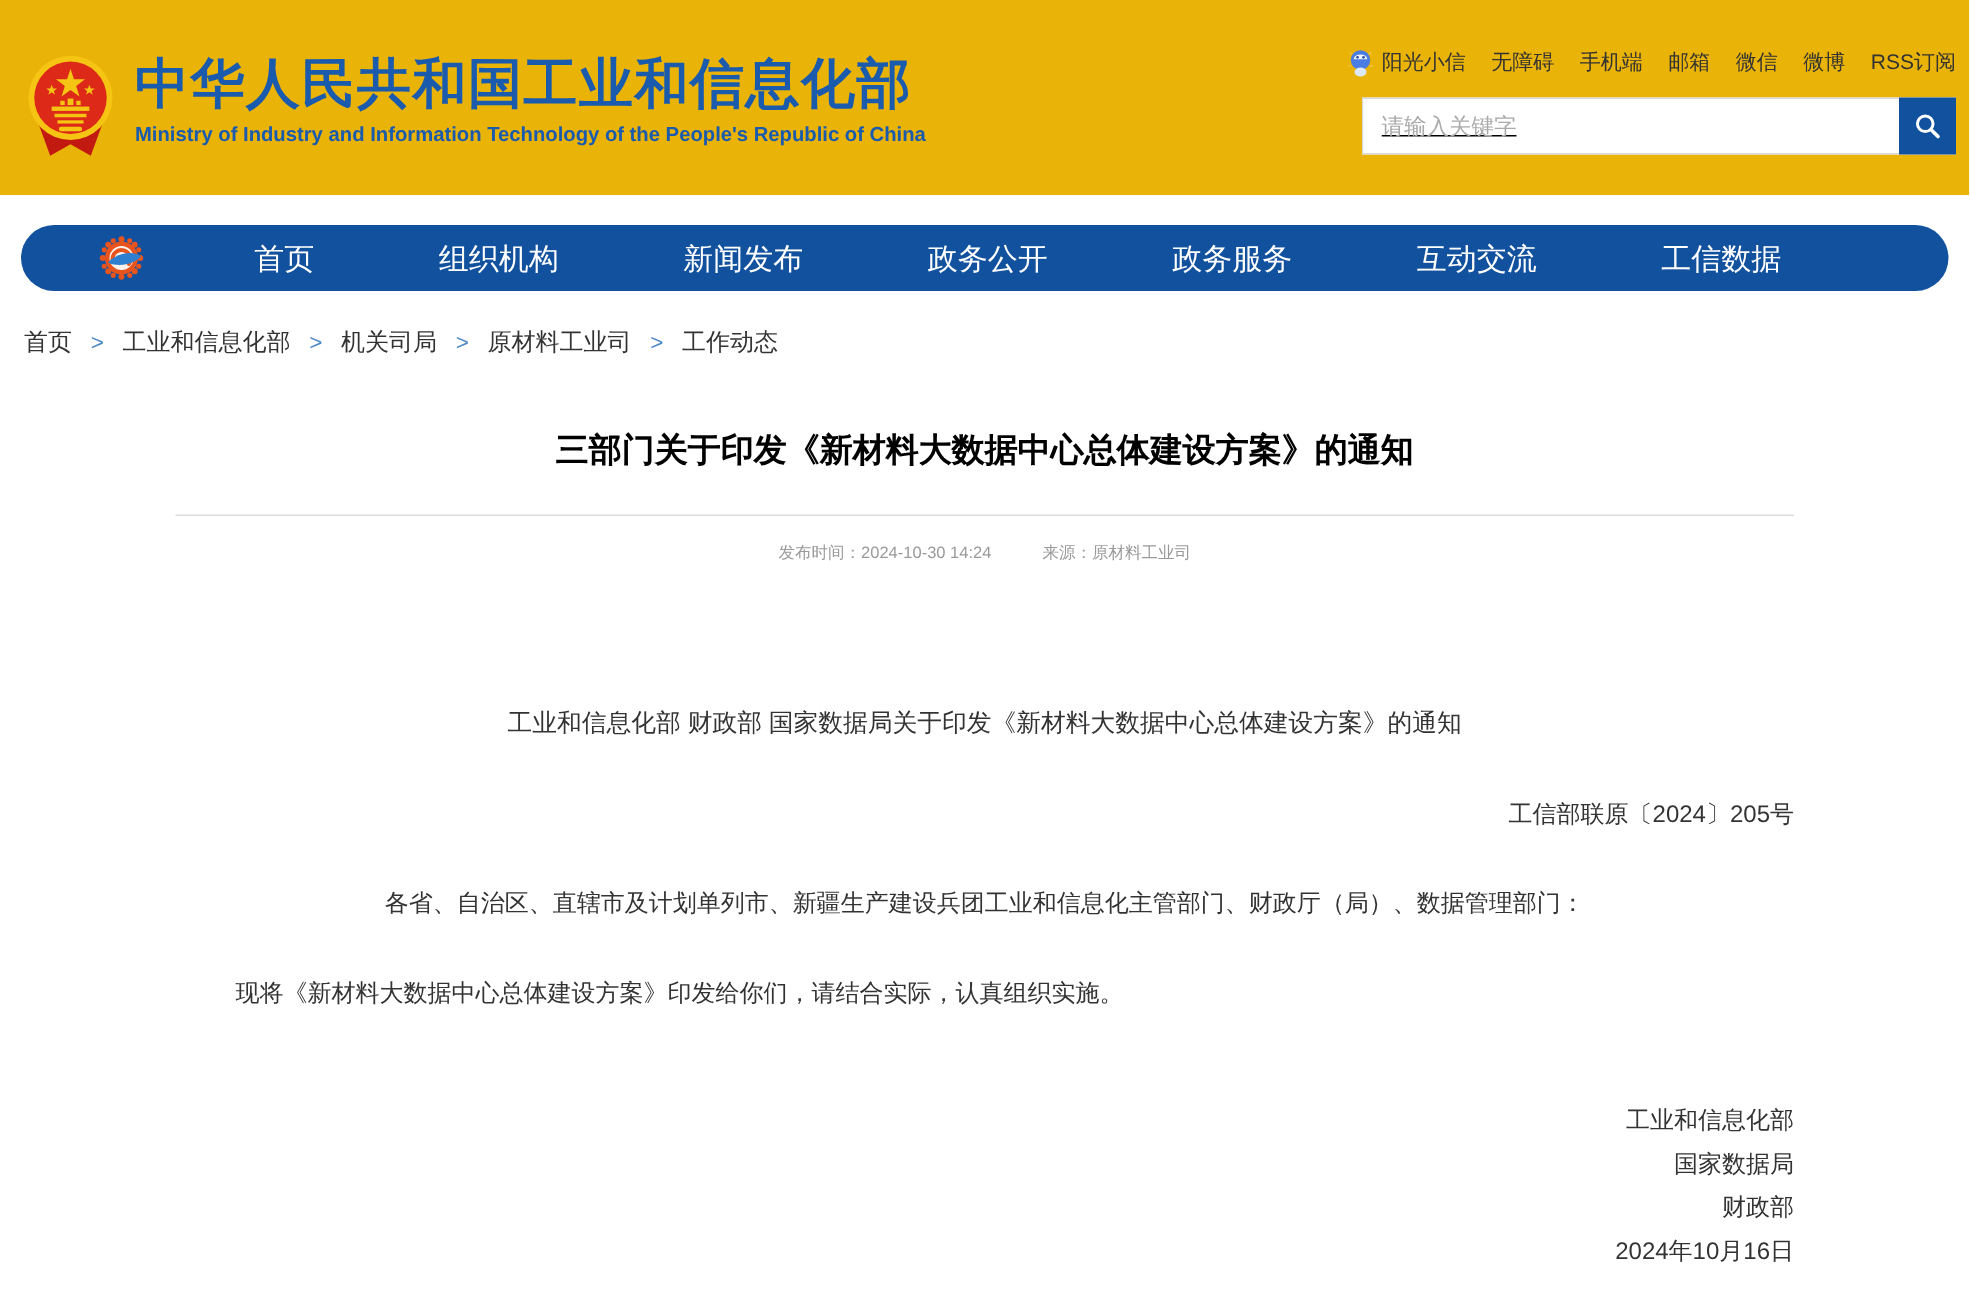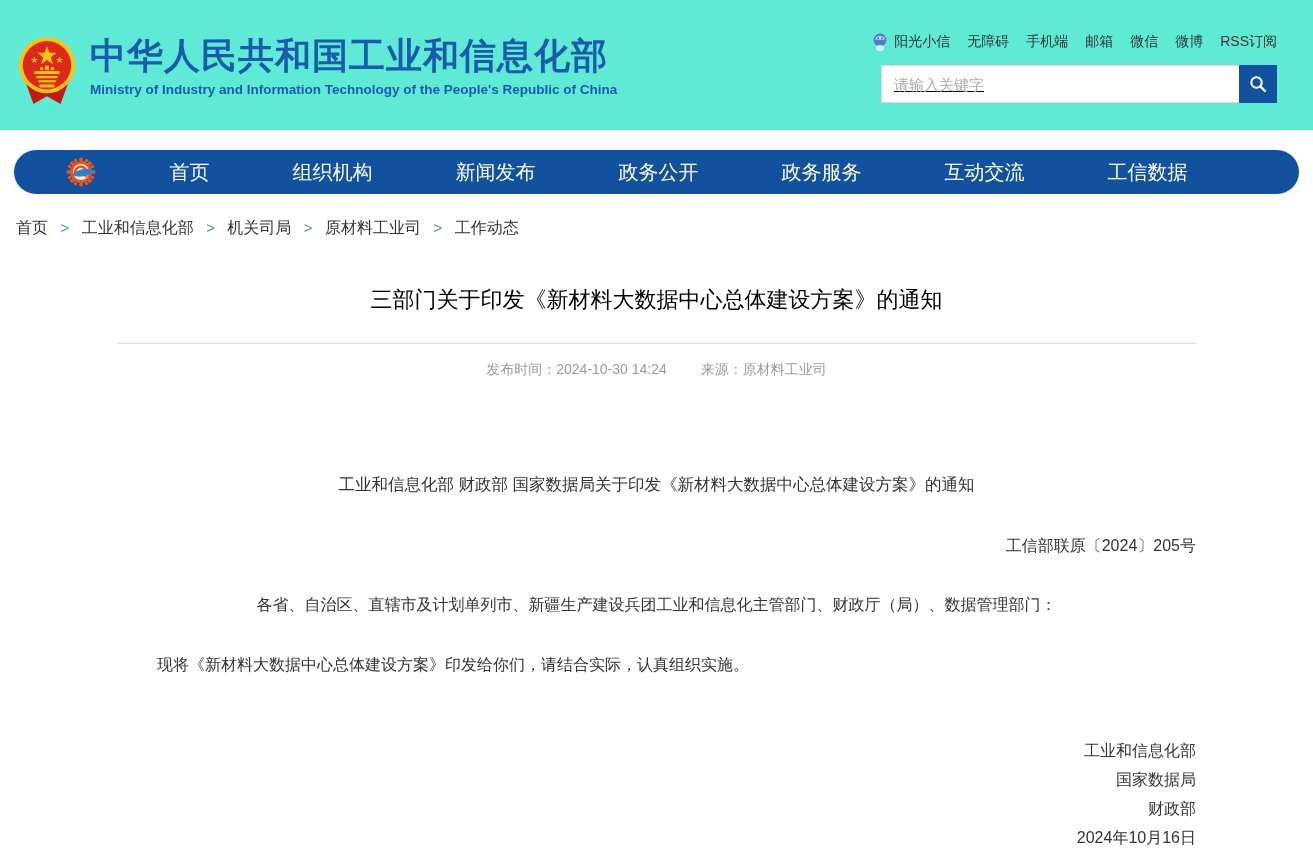--- a/index.html
+++ b/index.html
@@ -1,27 +1,27 @@
 <!DOCTYPE html>
 <html><head>
 <meta charset="utf-8">
 <style>
   * { margin:0; padding:0; box-sizing:border-box; }
   body { background:#fff; font-family:"Liberation Sans","DejaVu Sans",sans-serif; }
   .page { width:1313px; height:862px; position:relative; background:#fff; overflow:hidden; }
 
   
-  .header { position:relative; height:130px; background:#5eead4; }
+  .header { position:relative; height:130px; background:#eab308; }
   .brand { position:absolute; left:18px; top:36px; display:flex; align-items:flex-start; }
   .emblem { width:58px; height:72px; flex:0 0 auto; }
   .brand-text { margin-left:14px; }
   .site-title { color:#1b5bad; font-size:36px; font-weight:bold; letter-spacing:1px; line-height:40px; }
   .site-subtitle { color:#1b5bad; font-size:13.5px; font-weight:bold; margin-top:6px; }
 
-  .header-right { position:absolute; right:36px; top:32px; width:396px; }
+  .header-right { position:absolute; right:9px; top:32px; width:396px; }
   .top-links { display:flex; justify-content:flex-end; align-items:center; gap:17px; font-size:14px; color:#333; white-space:nowrap; }
   .top-links a { color:#333; text-decoration:none; cursor:pointer; }
   .mascot-link { display:flex; align-items:center; gap:4px; }
   .search-box { margin-top:13px; display:flex; height:38px; border:1px solid #d9d9d9; background:#fff;text-decoration:underline; }
   .search-input { flex:1; border:none; outline:none; padding:0 12px; font-size:15px; color:#333; font-family:inherit; }
   .search-input::placeholder { color:#aaa; }
   .search-btn { width:38px; height:38px; margin:-1px -1px -1px 0; border:none; background:#11519e; cursor:pointer; display:flex; align-items:center; justify-content:center; }
 
   
   .nav { margin:20px 14px 0 14px; height:44px; background:#11519e; border-radius:22px; display:flex; align-items:center; }
@@ -29,23 +29,23 @@
   .nav-list { flex:1; display:flex; justify-content:space-around; list-style:none; padding:0 70px 0 30px; }
   .nav-item { color:#fff; font-size:20px; cursor:pointer; white-space:nowrap; }
 
   
   .breadcrumb { margin:24px 4px 0 16px; font-size:16px; color:#333; }
   .breadcrumb a { color:#333; text-decoration:none; cursor:pointer; }
   .crumb-sep { color:#4b87c6; margin:0 8px; font-size:15px; }
 
   
   .article { width:1079px; margin:0 auto; }
-  .article-title { margin-top:46px; text-align:center; font-size:22px; font-weight:normal; color:#000; }
+  .article-title { margin-top:46px; text-align:center; font-size:22px; font-weight:bold; color:#000; }
   .article-divider { margin-top:28px; border-bottom:1px solid #dcdcdc; height:0; }
-  .article-meta { margin-top:17px; text-align:center; font-size:14px; color:#9a9a9a; }
+  .article-meta { margin-top:17px; text-align:center; font-size:11px; color:#9a9a9a; }
   .article-meta .meta-gap { display:inline-block; width:34px; }
 
   .article-body { font-size:16px; color:#333; }
   .doc-title { margin-top:95px; text-align:center; font-size:16.5px; }
   .doc-number { margin-top:40px; text-align:right; }
   .para-1 { margin-top:38px; text-align:center; }
   .para-2 { margin-top:39px; text-indent:2.5em; }
   .signatures { margin-top:60px; text-align:right; line-height:29px; }
 </style>
 </head>

